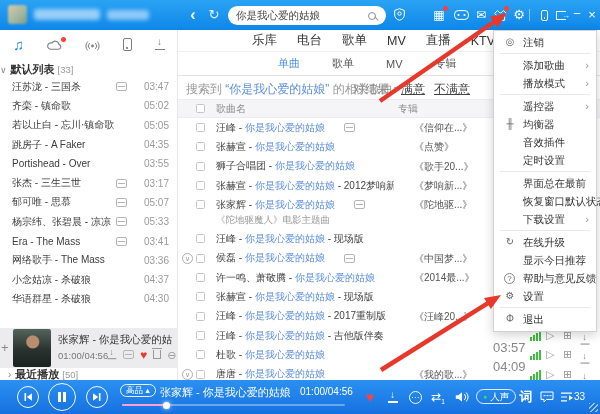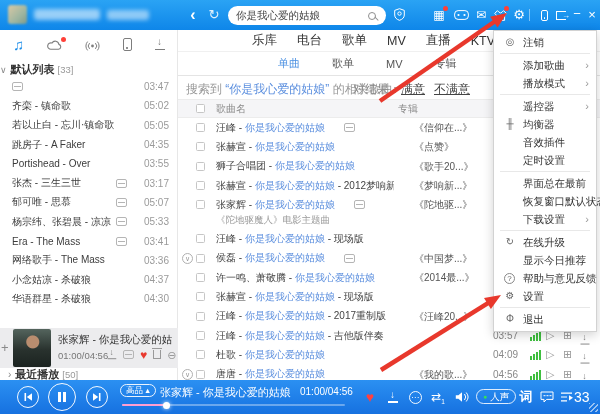--- a/index.html
+++ b/index.html
@@ -97,21 +97,21 @@
 .rows{position:absolute;left:0;top:88px;width:422px}
 .trow{position:relative;min-height:19.3px}
 .line1{position:relative;height:19.3px}
 .expand{position:absolute;left:4px;top:4px;width:11px;height:11px;border:1px solid #b0b0b0;border-radius:50%;color:#999;font-size:7px;line-height:10px;text-align:center}
 .expand::before{content:"∨"}
 .r-cb{position:absolute;left:18px;top:5px}
 .t-main{position:absolute;left:38px;top:0;height:19.3px;display:flex;align-items:center;gap:19px;max-width:178px}
 .t-text{font-size:10px;color:#444;white-space:nowrap;overflow:hidden}
 .t-kw{color:#5a8ede}
 .t-album{position:absolute;left:236px;top:0;line-height:19.3px;font-size:10px;color:#555;white-space:nowrap;max-width:90px;overflow:hidden}
-.t-dur{position:absolute;left:315px;top:0;line-height:19.3px;font-size:10px;color:#888}
+.t-dur{position:absolute;left:315px;top:12px;line-height:19.3px;font-size:13px;color:#888}
 .t-bars{position:absolute;left:352px;top:5px;width:13px;height:10px}
 .t-bars i{position:absolute;bottom:0;width:2px;background:#3fbf3f}
 .t-bars i:nth-child(1){left:0;height:4px}
 .t-bars i:nth-child(2){left:3px;height:6px}
 .t-bars i:nth-child(3){left:6px;height:8px}
 .t-bars i:nth-child(4){left:9px;height:10px}
 .t-play{position:absolute;left:368px;top:0;line-height:19.3px;font-size:11px;color:#999}
 .t-add{position:absolute;left:385px;top:0;line-height:19.3px;font-size:11px;color:#999}
 .t-dl{position:absolute;left:402px;top:5px;color:#999;transform:scale(.9)}
 .note{margin-left:38px;height:15px;line-height:11px;font-size:9.5px;color:#9a9a9a;white-space:nowrap}
@@ -147,21 +147,21 @@
 .p-more{left:408px;width:14px;position:absolute;line-height:34px;text-align:center}
 .circ{display:inline-block;width:13px;height:13px;border:1px solid rgba(255,255,255,.95);border-radius:50%;font-size:8px;line-height:11px;text-align:center;vertical-align:middle}
 .p-loop{left:430px;width:16px;position:absolute;font-size:12px;line-height:34px;text-align:center}
 .p-loop sub{font-size:6.5px}
 .p-vol{left:454px;width:16px}
 .vpill{position:absolute;left:476px;top:9px;height:15px;border:1px solid rgba(255,255,255,.85);border-radius:8px;font-size:9.5px;line-height:13px;padding:0 6px;display:flex;align-items:center;gap:3px}
 .vdot{color:#35e05a;font-size:7px}
 .p-lyric{left:517px;width:18px;position:absolute;font-size:13px;font-weight:bold;line-height:34px;text-align:center}
 .p-bubble{left:539px;width:16px}
 .p-list{left:558px;width:16px}
-.p-count{position:absolute;left:574px;top:0;font-size:14px;line-height:34px}
+.p-count{position:absolute;left:574px;top:0;font-size:10px;line-height:34px}
 #grip{position:absolute;right:2px;bottom:2px;width:9px;height:9px;background:repeating-linear-gradient(135deg,rgba(255,255,255,.55) 0 1px,rgba(0,0,0,0) 1px 3.5px)}
 
 
 #annotations{position:absolute;left:0;top:0;width:600px;height:414px;z-index:100;pointer-events:none}
 svg.mini-ic{display:block}
 </style>
 </head>
 <body>
 
 <div id="window">
@@ -229,20 +229,21 @@
       </span>
       <span class="stab"><span class="ic-device"></span></span>
       <span class="stab"><span class="ic-dl"></span></span>
     </div>
     <div class="list-header">
       <span class="arr">∨</span><span>默认列表</span><span class="cnt">[33]</span>
     </div>
     <div class="songs">
 
         <div class="song">
+          <span class="s-title">汪苏泷 - 三国杀</span>
           <span class="mvslot">
             <span class="ic-mv"></span>
           </span>
           <span class="s-dur">03:47</span>
         </div>
 
         <div class="song">
           <span class="s-title">齐栾 - 镇命歌</span>
           <span class="mvslot"></span>
           <span class="s-dur">05:02</span>

